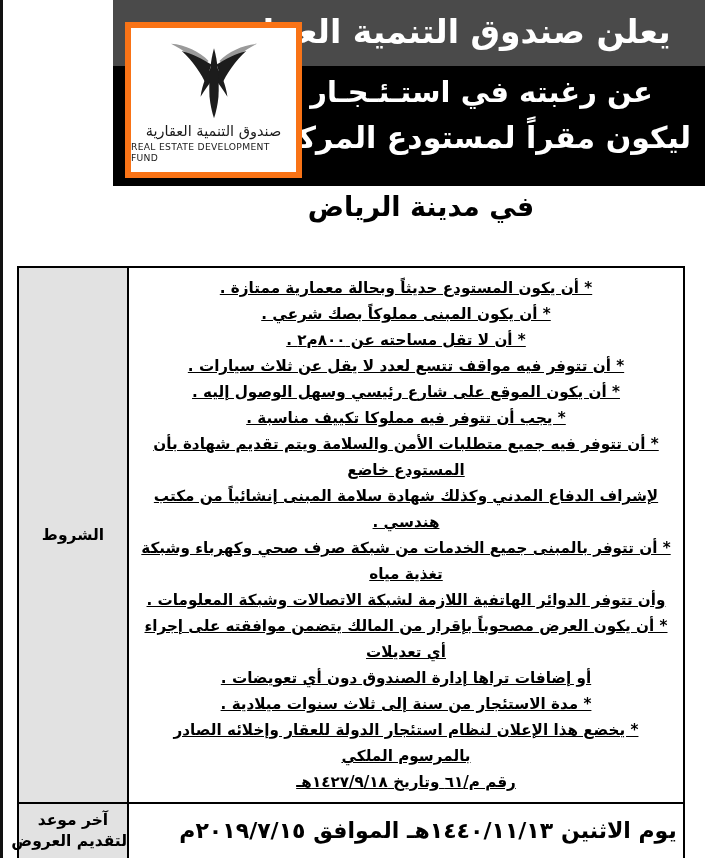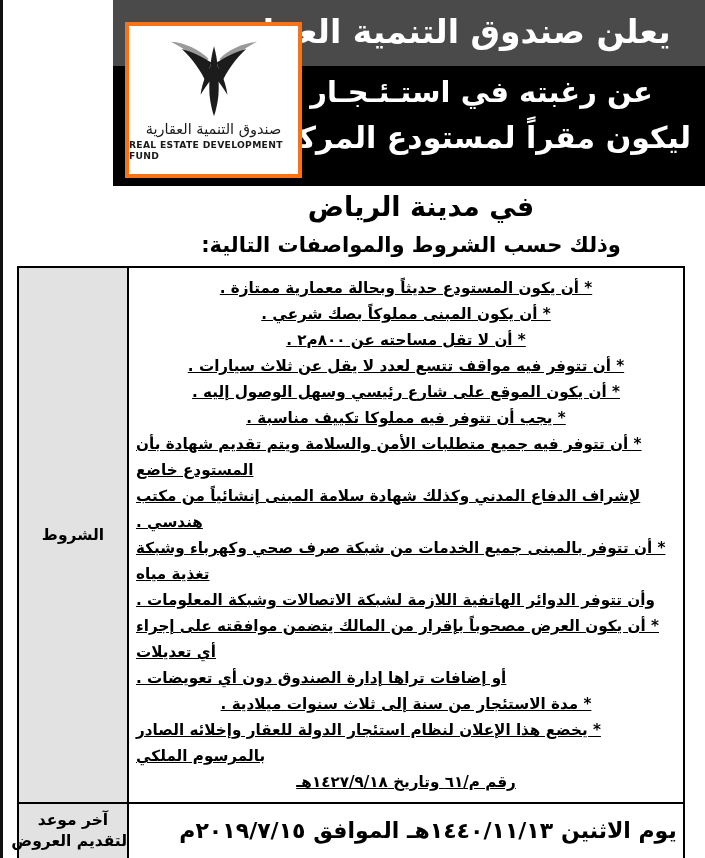--- a/index.html
+++ b/index.html
@@ -85,21 +85,21 @@
   }
 
   
   .logo-box {
     position: absolute;
     left: 12px;
     top: 22px;
     width: 177px;
     height: 156px;
     background: #ffffff;
-    border: 4px solid #f97316;
+    border: 6px solid #f97316;
     z-index: 5;
     display: flex;
     flex-direction: column;
     align-items: center;
     justify-content: flex-start;
     padding-top: 6px;
   }
   .logo-mark {
     width: 108px;
     height: 86px;
@@ -111,21 +111,21 @@
     margin-top: 3px;
     letter-spacing: 0px;
     font-weight: normal;
     direction: rtl;
   }
   .logo-en {
     font-size: 9.2px;
     color: #1a1a1a;
     letter-spacing: 0.3px;
     margin-top: 2px;
-    font-weight: bold;
+    font-weight: normal;
     direction: ltr;
   }
 
   
   .sub-city {
     position: absolute;
     right: 14px;
     top: 186px;
     width: 540px;
     text-align: center;
@@ -221,21 +221,21 @@
     font-size: 17px;
     font-weight: bold;
     color: #ffffff;
     text-align: center;
     line-height: 28px;
     padding: 8px 4px;
   }
   .place-text .pl { display: block; white-space: nowrap; }
 
   
-  .line-r { text-align: left; display: block; }
+  .line-r { text-align: center; display: block; }
   .line-c { text-align: center; display: block; }
 </style>
 </head>
 <body>
 
 <div class="page">
 
   <div class="header-wrap">
     <div class="band-gray"></div>
     <div class="band-black"></div>
@@ -261,21 +261,20 @@
         <path d="M62 36 C68 44 73 56 75 70 C70 62 65 55 61 50 Z" fill="#1c1c1c"></path>
 
         <path d="M60 16 C56 30 54 50 55 70 C56 80 58 88 60 94 C62 88 64 80 65 70 C66 50 64 30 60 16 Z" fill="#1c1c1c"></path>
       </svg>
       <div class="logo-ar">صندوق التنمية العقارية</div>
       <div class="logo-en">REAL ESTATE DEVELOPMENT FUND</div>
     </div>
   </div>
 
   <div class="sub-city">في مدينة الرياض</div>
-  <div class="sub-conditions">وذلك حسب الشروط والمواصفات التالية:</div>
 
   <table class="table">
     <tbody>
       <tr>
         <td class="cell-body">
           <ul class="cond-list">
             <li>
                 <span class="line-c">* أن يكون المستودع حديثاً وبحالة معمارية ممتازة .</span>
               </li>
             <li>

